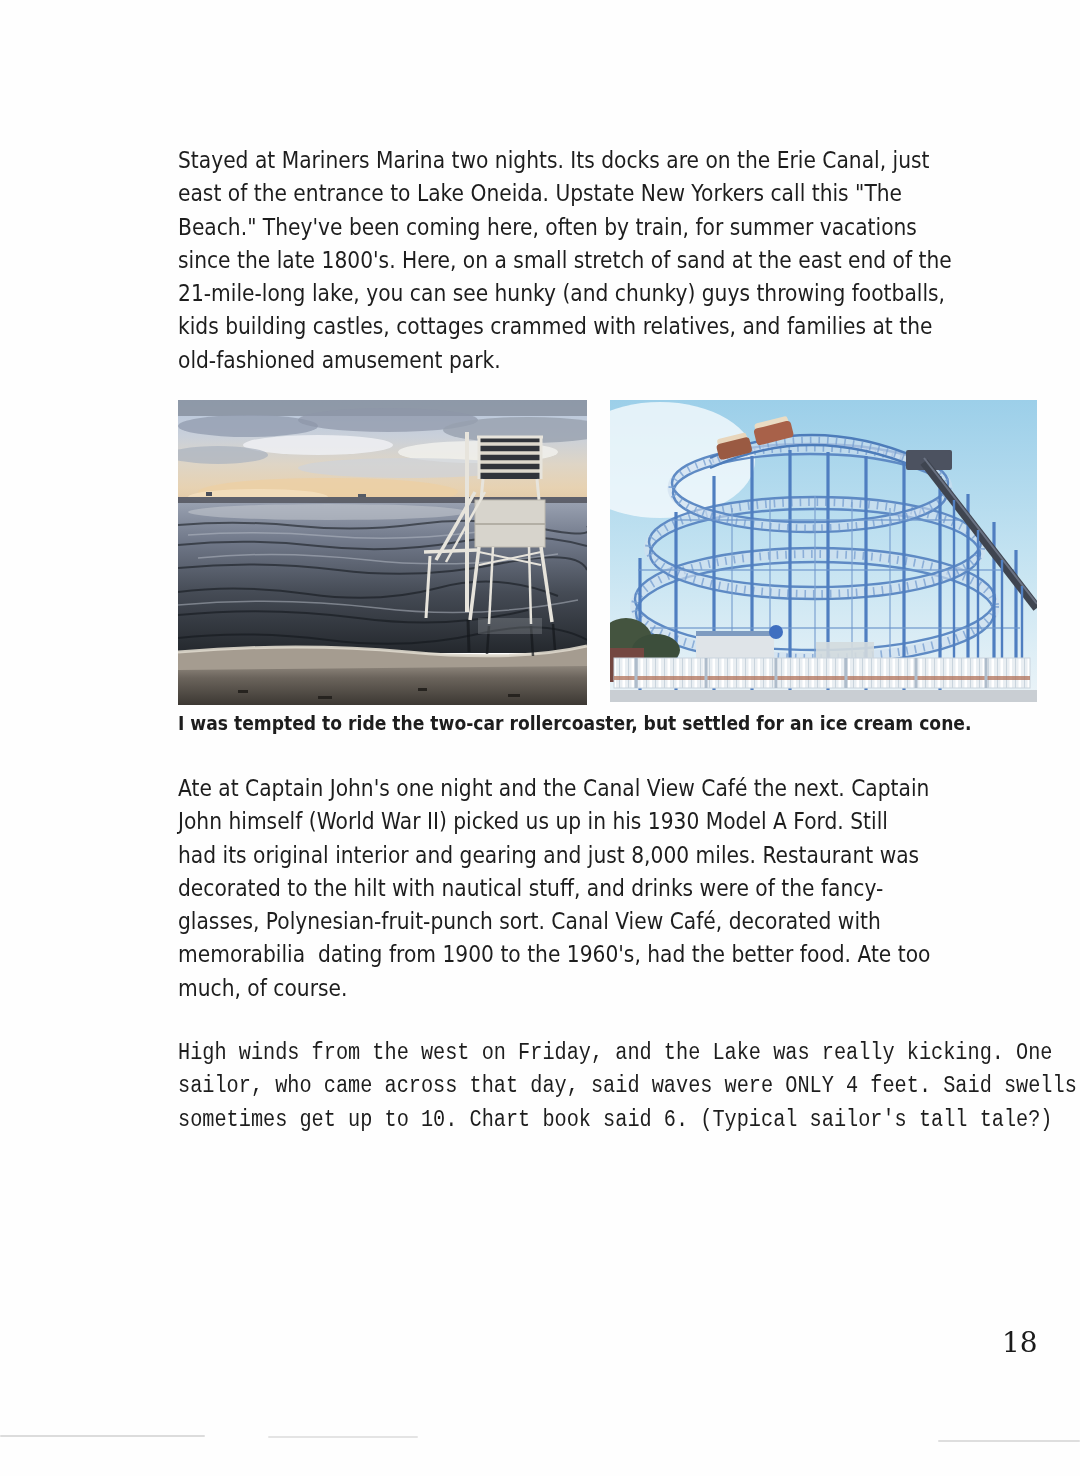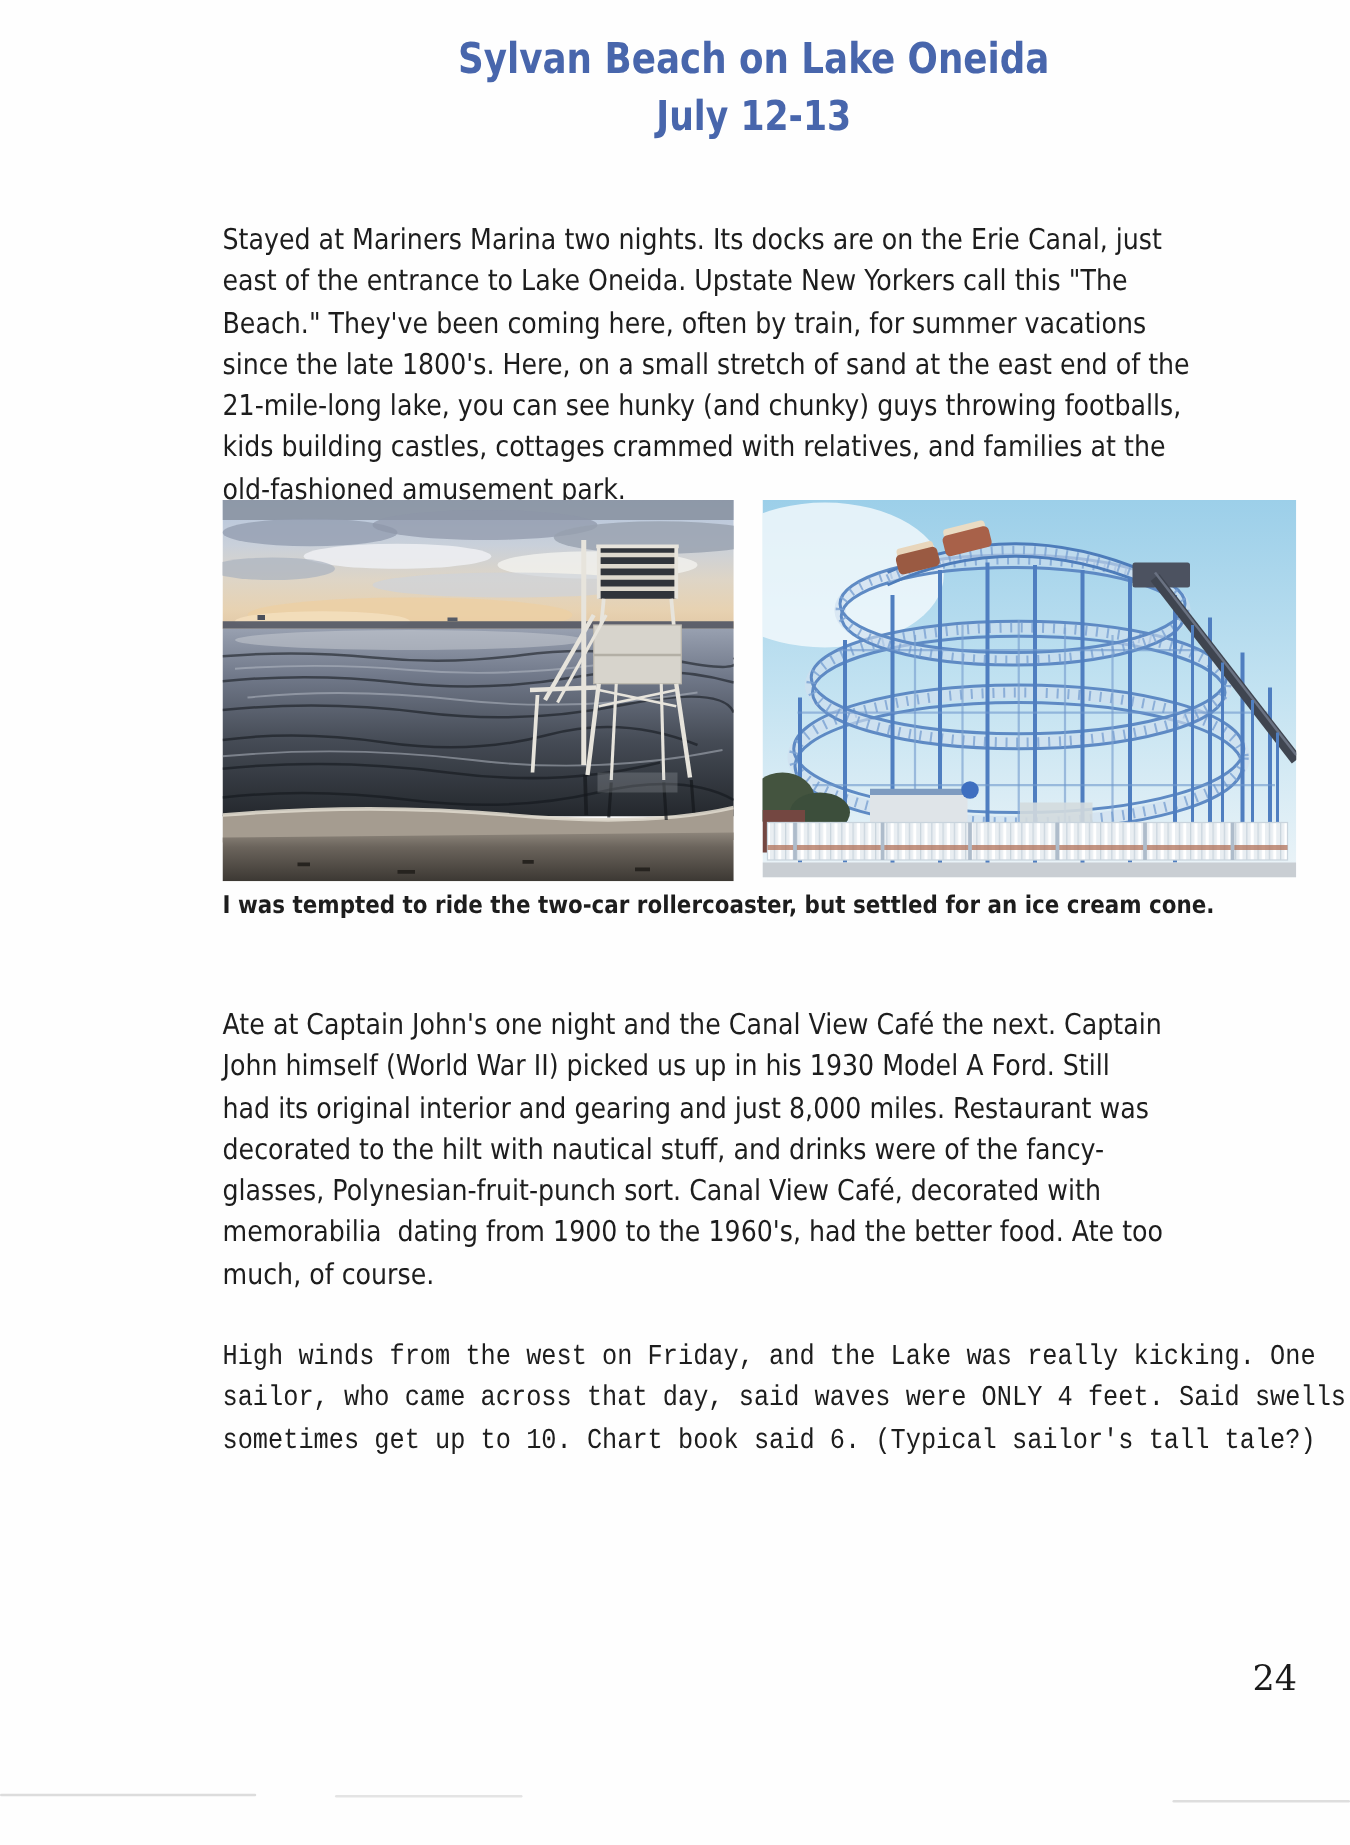--- a/index.html
+++ b/index.html
@@ -1,21 +1,21 @@
 <!DOCTYPE html>
 <html><head>
 <meta charset="utf-8">
 <style>
   html,body{margin:0;padding:0;background:#ffffff;}
   .page{position:relative;width:1080px;height:1476px;background:#fefefe;overflow:hidden;
         font-family:"DejaVu Sans",sans-serif;color:#1d1d1d;}
   .title-block{position:absolute;left:178px;top:24px;width:850px;text-align:center;font-weight:bold;}
   .title-line{font-size:34px;line-height:46px;transform:scaleX(.84);transform-origin:50% 50%;white-space:pre;}
   .title-line.second{font-size:33px;}
-  .para{position:absolute;left:178px;width:870px;margin-top:32px;}
+  .para{position:absolute;left:178px;width:870px;}
   .tline{white-space:pre;font-size:23px;line-height:33.3px;transform:scaleX(.88);transform-origin:0 50%;}
   .p1{top:144px;}
   .p2{top:772px;}
   .p3{top:1037px;font-family:Liberation Mono, monospace;}
   .caption{position:absolute;left:178px;top:712px;font-weight:bold;font-size:19.5px;
            transform:scaleX(.88);transform-origin:0 50%;white-space:pre;}
   .photo{position:absolute;display:block;}
   .photo-left{left:178px;top:400px;}
   .photo-right{left:610px;top:400px;}
   .pagenum{position:absolute;left:1002px;top:1326px;font-family:"DejaVu Serif",serif;
@@ -23,24 +23,20 @@
   .artifact{position:absolute;height:2px;border-radius:1px;}
   .a1{left:0;top:1435px;width:205px;background:#dcdcdc;}
   .a2{left:268px;top:1436px;width:150px;background:#e4e4e4;}
   .a3{left:938px;top:1440px;width:142px;background:#dedede;}
 </style>
 </head>
 <body>
 
 <div class="page">
 
-  <div class="title-block" style="color: rgb(72, 102, 172);">
-    <div class="title-line">Sylvan Beach on Lake Oneida</div>
-    <div class="title-line second">July 12-13</div>
-  </div>
 
   <div class="para p1">
     <div class="tline">Stayed at Mariners Marina two nights. Its docks are on the Erie Canal, just</div>
     <div class="tline">east of the entrance to Lake Oneida. Upstate New Yorkers call this "The</div>
     <div class="tline">Beach." They've been coming here, often by train, for summer vacations</div>
     <div class="tline">since the late 1800's. Here, on a small stretch of sand at the east end of the</div>
     <div class="tline">21-mile-long lake, you can see hunky (and chunky) guys throwing footballs,</div>
     <div class="tline">kids building castles, cottages crammed with relatives, and families at the</div>
     <div class="tline">old-fashioned amusement park.</div>
   </div>
@@ -259,19 +255,19 @@
     <div class="tline">memorabilia  dating from 1900 to the 1960's, had the better food. Ate too</div>
     <div class="tline">much, of course.</div>
   </div>
 
   <div class="para p3">
     <div class="tline">High winds from the west on Friday, and the Lake was really kicking. One</div>
     <div class="tline">sailor, who came across that day, said waves were ONLY 4 feet. Said swells</div>
     <div class="tline">sometimes get up to 10. Chart book said 6. (Typical sailor's tall tale?)</div>
   </div>
 
-  <div class="pagenum">24</div>
+  <div class="pagenum">18</div>
 
   <div class="artifact a1"></div>
   <div class="artifact a2"></div>
   <div class="artifact a3"></div>
 
 </div>
 
 </body></html>

